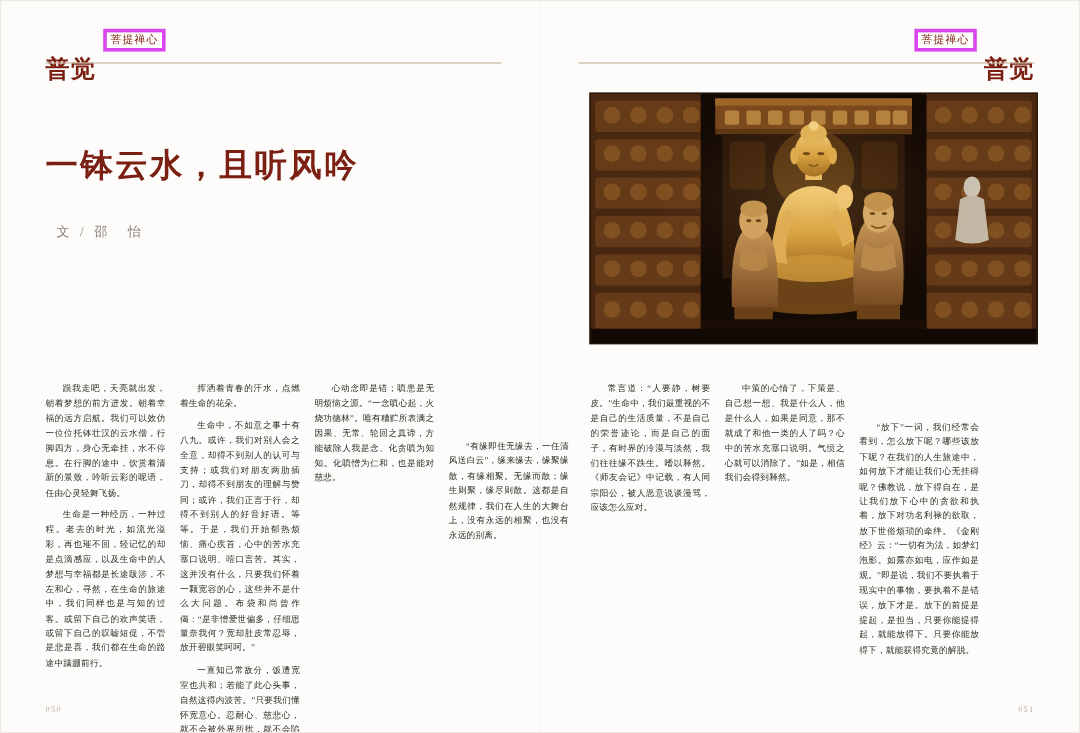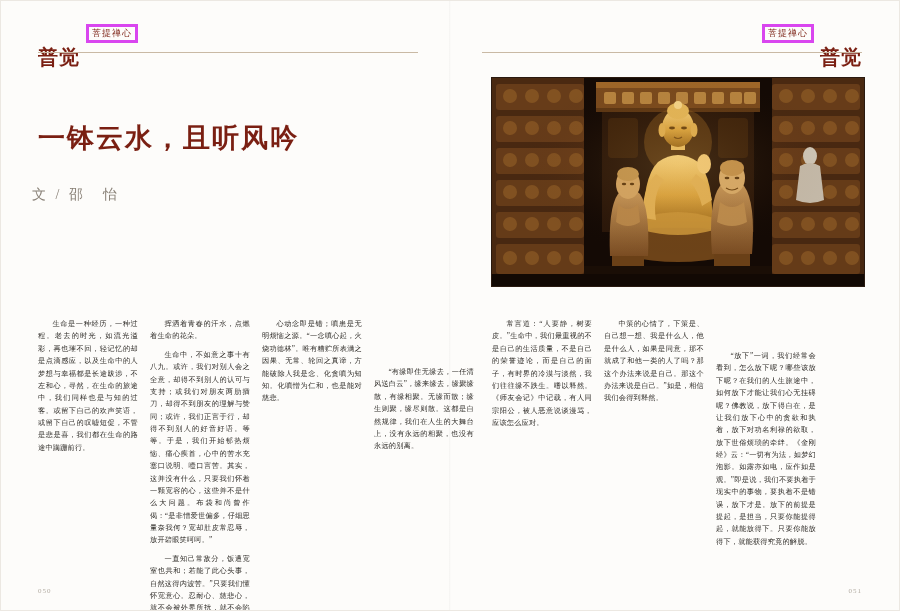--- a/index.html
+++ b/index.html
@@ -51,22 +51,22 @@
   .hdr-rule.l{left:38px;top:52px;width:380px;}
   .hdr-rule.r{right:38px;top:52px;width:380px;}
 
   
   .title{
     position:absolute;left:38px;top:120px;
     font-size:27px;font-weight:bold;color:#7a1f12;
     letter-spacing:2px;
   }
   .byline{
-    position:absolute;left:32px;top:186px;
-    font-size:14px;color:#8a8278;letter-spacing:3px;
+    position:absolute;left:47px;top:186px;
+    font-size:11px;color:#8a8278;letter-spacing:3px;
   }
 
   
   .photo{
     position:absolute;left:492px;top:78px;width:372px;height:208px;
     overflow:hidden;
     background:#120a05;
     box-shadow:0 0 0 1px #2a1a10;
   }
   .photo svg{display:block;}
@@ -315,20 +315,21 @@
 
         <rect x="92" y="188" width="188" height="20" fill="#1a0e06"></rect>
         <rect x="0" y="196" width="372" height="12" fill="#120904"></rect>
 
         <rect x="0" y="0" width="372" height="208" fill="none"></rect>
         <rect x="0" y="0" width="372" height="208" style="fill:url(#glow);opacity:0.25"></rect>
       </svg>
     </div>
 
     <div class="col c1">
+      <p>跟我走吧，天亮就出发，朝着梦想的前方进发。朝着幸福的远方启航。我们可以效仿一位位托钵壮汉的云水僧，行脚四方，身心无牵挂，水不停息。在行脚的途中，饮赏着清新的景致，吟听云彩的呢语，任由心灵轻舞飞扬。</p>
       <p>生命是一种经历，一种过程。老去的时光，如流光溢彩，再也璀不回，轻记忆的却是点滴感应，以及生命中的人梦想与幸福都是长途跋涉，不左和心，寻然，在生命的旅途中，我们同样也是与知的过客。或留下自己的欢声笑语，或留下自己的叹嘘短促，不管是悲是喜，我们都在生命的路途中蹒跚前行。</p>
     </div>
 
     <div class="col c2">
       <p>挥洒着青春的汗水，点燃着生命的花朵。</p>
       <p>生命中，不如意之事十有八九。或许，我们对别人会之全意，却得不到别人的认可与支持；或我们对朋友两肋插刀，却得不到朋友的理解与赞同；或许，我们正言于行，却得不到别人的好音好语。等等。于是，我们开始郁热烦恼、痛心疾首，心中的苦水充塞口说明、噎口言苦。其实，这并没有什么，只要我们怀着一颗宽容的心，这些并不是什么大问题。布袋和尚曾作偈：“是非憎爱世偏多，仔细思量奈我何？宽却肚皮常忍辱，放开碧眼笑呵呵。”</p>
       <p>一直知己常敌分，饭遭宽室也共和；若能了此心头事，自然这得内波苦。”只要我们懂怀宽意心。忍耐心、慈悲心，就不会被外界所扰，就不会陷入人我是非之中。</p>
 
     </div>
 
@@ -338,21 +339,21 @@
 
     <div class="col c4">
       <p>“有缘即住无缘去，一任清风送白云”，缘来缘去，缘聚缘散，有缘相聚。无缘而散；缘生则聚，缘尽则散。这都是自然规律，我们在人生的大舞台上，没有永远的相聚，也没有永远的别离。</p>
     </div>
 
     <div class="col c5">
       <p>常言道：“人要静，树要皮。”生命中，我们最重视的不是自己的生活质量，不是自己的荣誉迹论，而是自己的面子，有时界的冷漠与淡然，我们往往缘不跌生。嗜以释然。《师友会记》中记载，有人同宗阳公，被人恶意说谈漫骂，应该怎么应对。</p>
     </div>
 
     <div class="col c6">
-      <p>中策的心情了，下策是、自己想一想、我是什么人，他是什么人，如果是同意，那不就成了和他一类的人了吗？那这个办法来说是自己。那这个办法来说是自己。”如是，相信我们会得到释然。</p>
+      <p>中策的心情了，下策是、自己想一想、我是什么人，他是什么人，如果是同意，那不就成了和他一类的人了吗？心中的苦水充塞口说明。气愤之心就可以消除了。”如是，相信我们会得到释然。</p>
     </div>
 
     <div class="col c7">
       <p>“放下”一词，我们经常会看到，怎么放下呢？哪些该放下呢？在我们的人生旅途中，如何放下才能让我们心无挂碍呢？佛教说，放下得自在，是让我们放下心中的贪欲和执着，放下对功名利禄的欲取，放下世俗烦琐的牵绊。《金刚经》云：“一切有为法，如梦幻泡影。如露亦如电，应作如是观。”即是说，我们不要执着于现实中的事物，要执着不是错误，放下才是。放下的前提是提起，是担当，只要你能提得起，就能放得下。只要你能放得下，就能获得究竟的解脱。</p>
     </div>
 
     <div class="folio l">050</div>
     <div class="folio r">051</div>
 
   </div>

